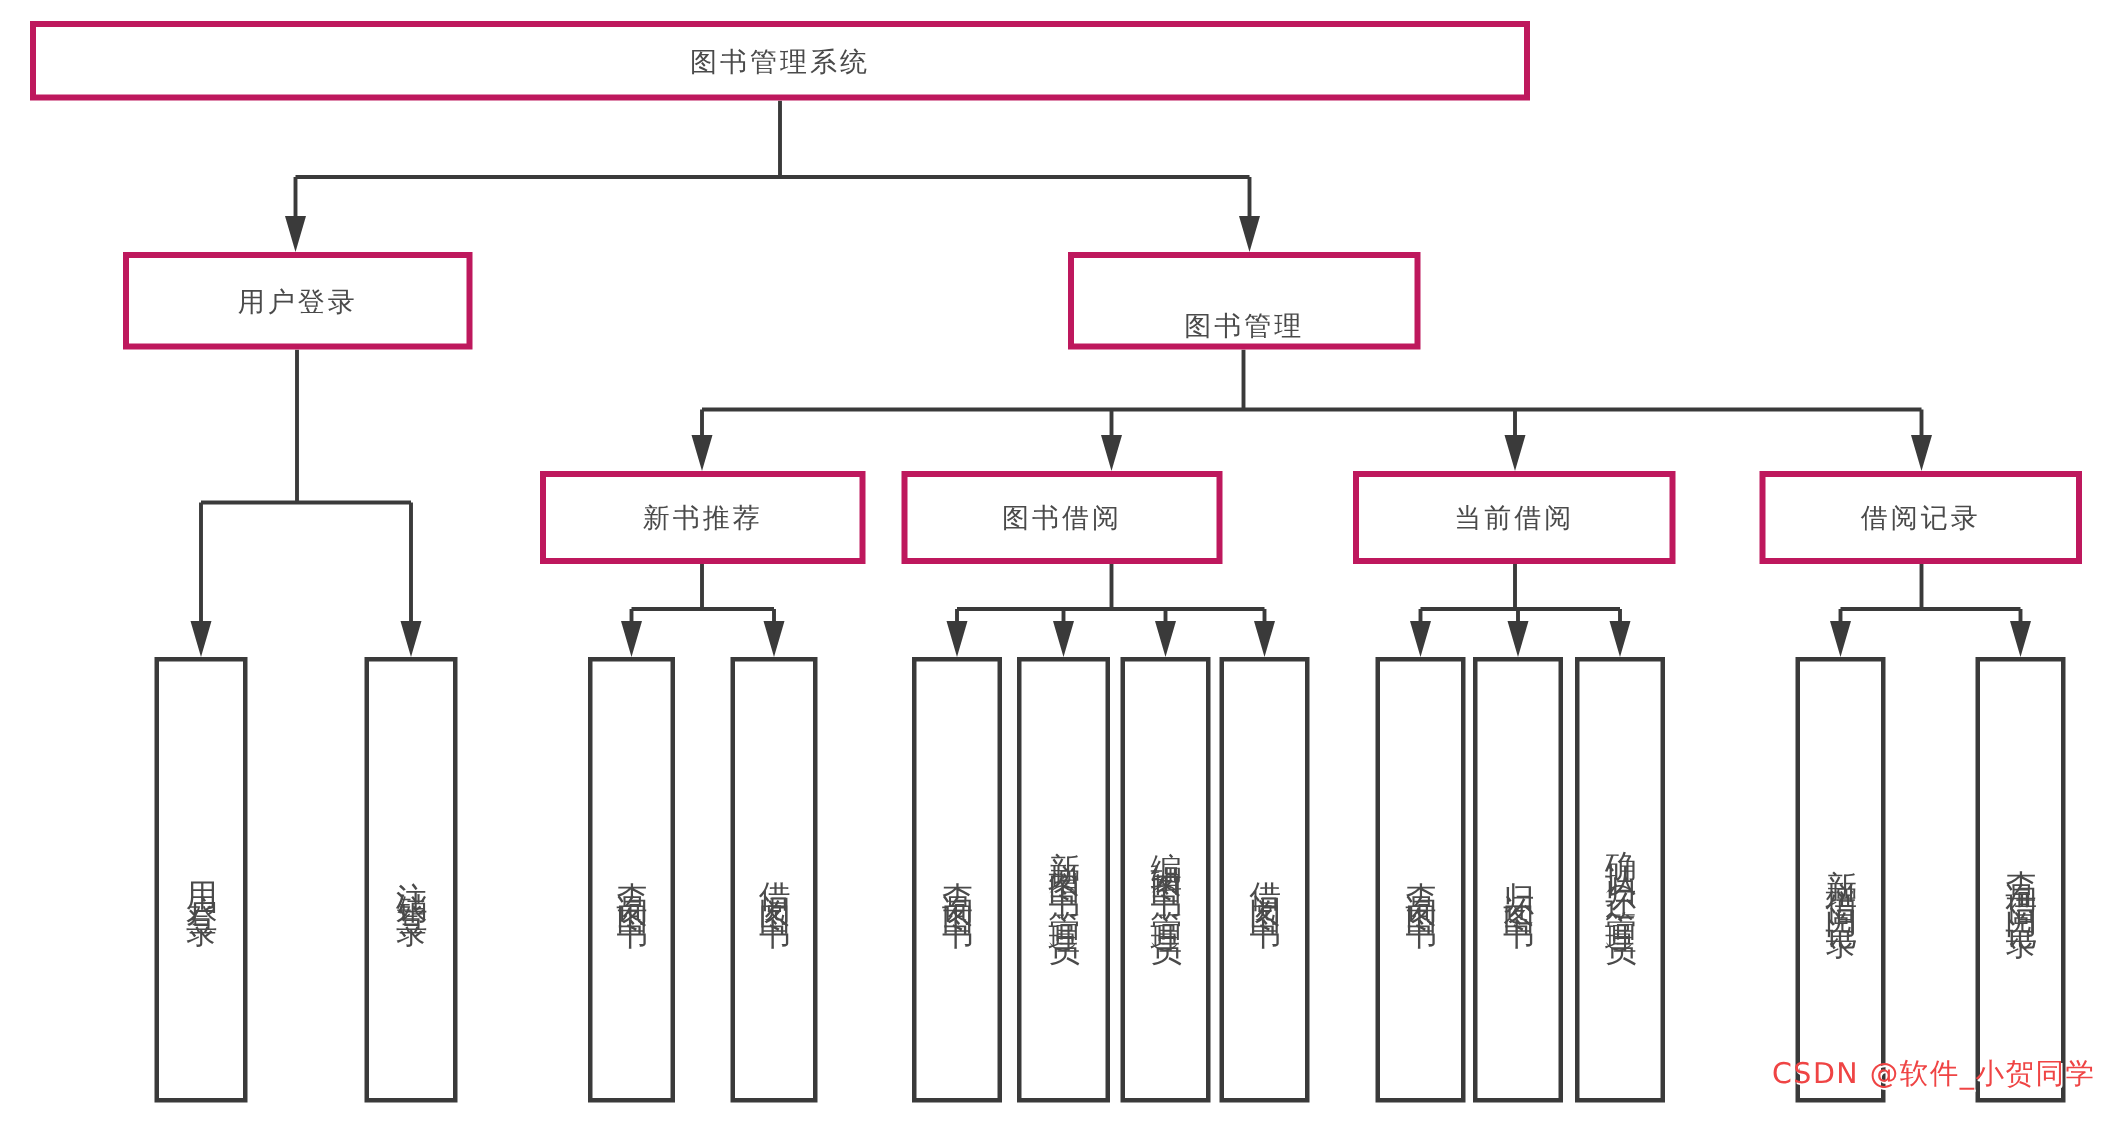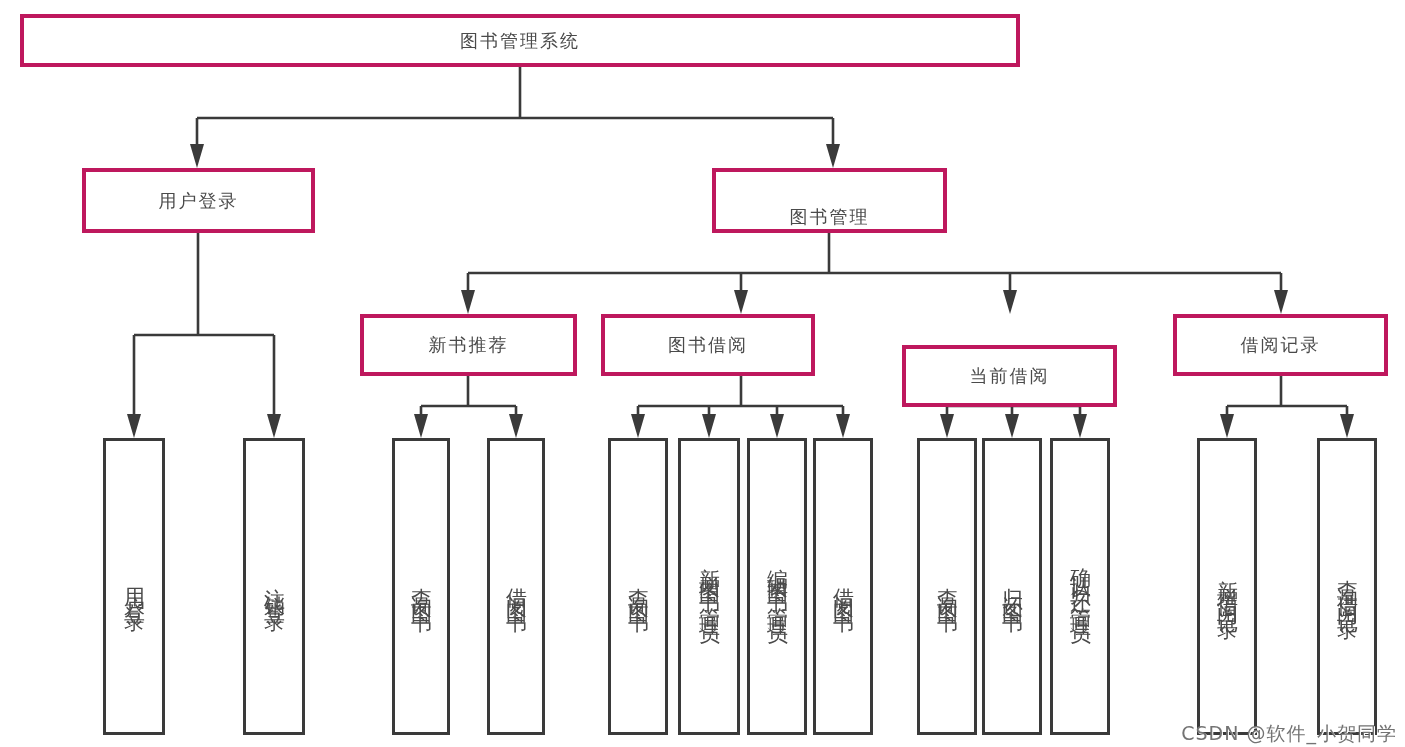--- a/index.html
+++ b/index.html
@@ -57,43 +57,43 @@
     color: #4a4a4a;
   }
   
   .n-root          { left: 20px;  top: 14px;  width: 1000px; height: 53px; }
   
   .n-user-login    { left: 82px;  top: 168px; width: 233px; height: 65px; }
   .n-book-mgmt     { left: 712px; top: 168px; width: 235px; height: 65px; align-items: flex-end; }
   
   .n-new-book-rec  { left: 360px;  top: 314px; width: 217px; height: 62px; }
   .n-book-borrow   { left: 601px;  top: 314px; width: 214px; height: 62px; }
-  .n-cur-borrow    { left: 902px;  top: 314px; width: 215px; height: 62px; margin-top: 31px; }
+  .n-cur-borrow    { left: 902px;  top: 314px; width: 215px; height: 62px; }
   .n-borrow-record { left: 1173px; top: 314px; width: 215px; height: 62px; }
   
   .lf { top: 438px; height: 297px; }
   .l-ul1 { left: 103px;  width: 62px; }
   .l-ul2 { left: 243px;  width: 62px; }
   .l-nb1 { left: 392px;  width: 58px; }
   .l-nb2 { left: 487px;  width: 58px; }
   .l-bb1 { left: 608px;  width: 60px; }
   .l-bb2 { left: 678px;  width: 62px; }
   .l-bb3 { left: 747px;  width: 60px; }
   .l-bb4 { left: 813px;  width: 60px; }
   .l-cb1 { left: 917px;  width: 60px; }
   .l-cb2 { left: 982px;  width: 60px; }
   .l-cb3 { left: 1050px; width: 60px; }
   .l-rc1 { left: 1197px; width: 60px; }
   .l-rc2 { left: 1317px; width: 60px; }
   .watermark {
     position: absolute;
     right: 8px;
-    bottom: 0;
+    bottom: 18px;
     font-size: 19px;
-    color: #737373;
+    color: #ef4444;
     letter-spacing: 1px;
     z-index: 3;
     text-shadow: 1px 1px 0 #ffffff;
   }
 </style>
 </head>
 <body>
 
 <div class="canvas">
 

